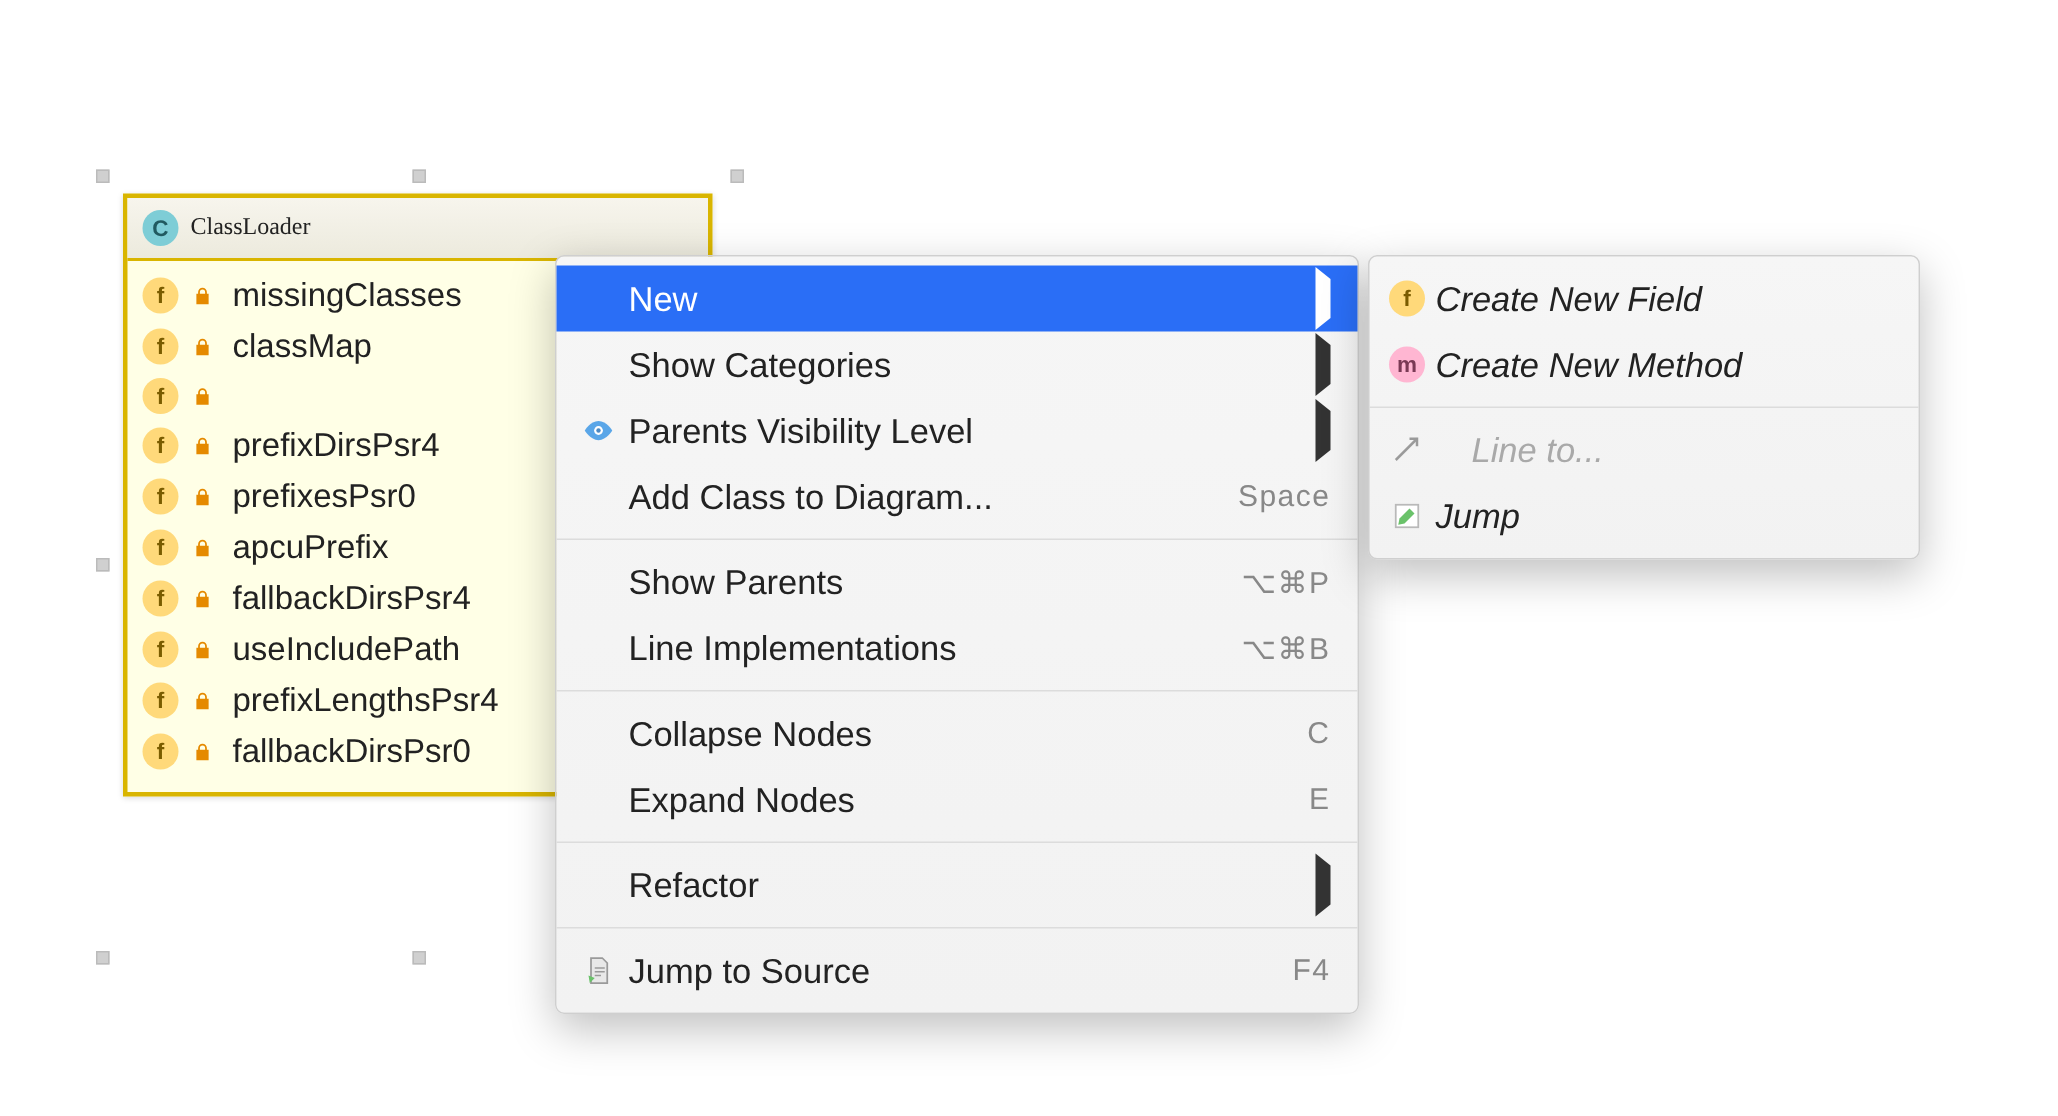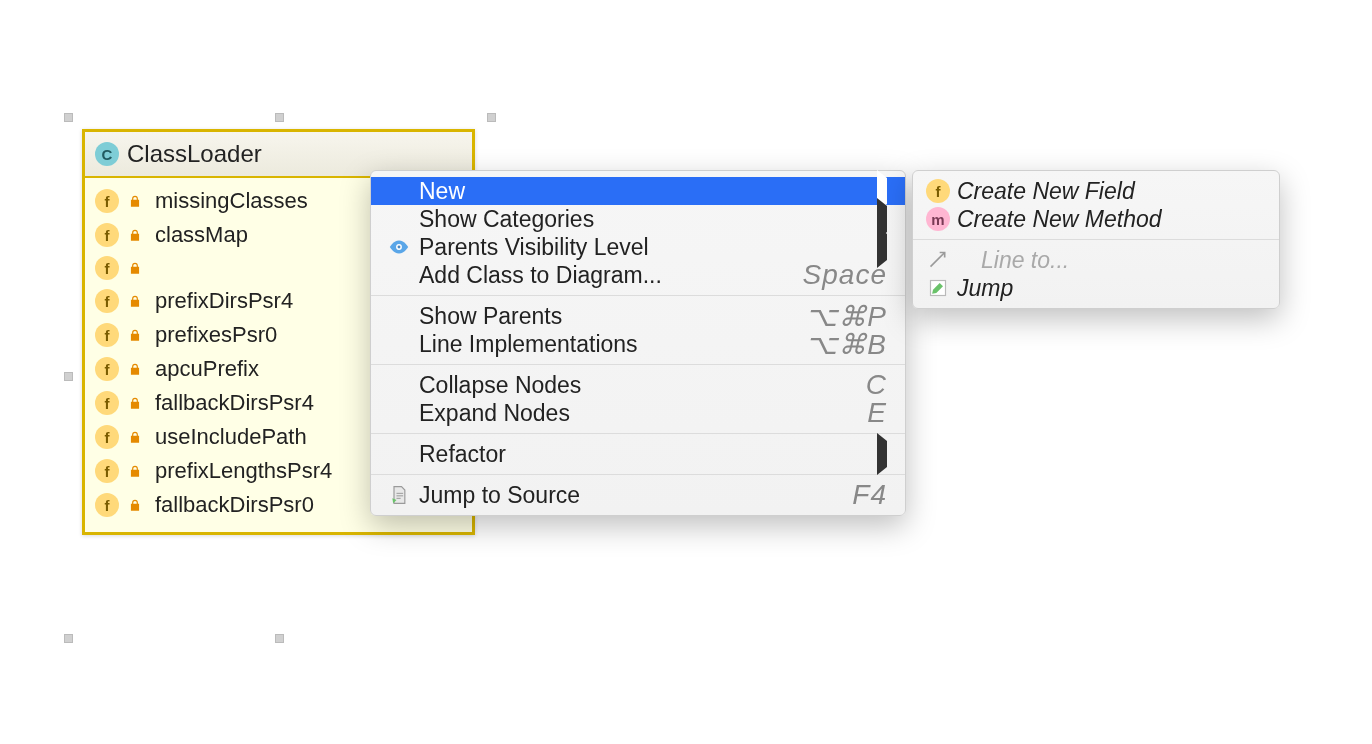--- a/index.html
+++ b/index.html
@@ -40,23 +40,24 @@
     display: flex;
     align-items: center;
     padding: 8px 10px;
     background: linear-gradient(#f7f5ed, #eceadd);
     border-bottom: 2px solid #d9b500;
   }
   .class-body {
     padding: 6px 0 10px 0;
   }
   .class-title {
-    font-size: 24px;
+    font-size: 16px;
     color: #222;
     margin-left: 8px;
+    font-family: Liberation Serif, serif;
   }
   .badge {
     display: inline-flex;
     align-items: center;
     justify-content: center;
     width: 24px;
     height: 24px;
     border-radius: 50%;
     font-weight: 600;
     font-size: 15px;
@@ -95,21 +96,21 @@
     padding: 6px 0;
   }
   .menu-main {
     left: 370px;
     top: 170px;
     width: 536px;
   }
   .menu-item {
     display: flex;
     align-items: center;
-    height: 28px;
+    height: 44px;
     padding: 0 18px 0 12px;
     font-size: 23px;
     color: #222;
   }
   .menu-item.highlight {
     background: #2a6ef6;
     color: #fff;
   }
   .menu-item .icon-slot {
     width: 32px;
@@ -118,24 +119,23 @@
     justify-content: center;
     flex-shrink: 0;
   }
   .menu-item .label {
     flex: 1;
     margin-left: 4px;
     white-space: nowrap;
   }
   .menu-item .shortcut {
     color: #888;
-    font-size: 28px;
+    font-size: 20px;
     letter-spacing: 1px;
     margin-left: 12px;
-    font-style: italic;
   }
   .menu-item .arrow {
     margin-left: 12px;
   }
   .arrow-r {
     width: 0; height: 0;
     border-top: 8px solid transparent;
     border-bottom: 8px solid transparent;
     border-left: 10px solid #333;
   }

